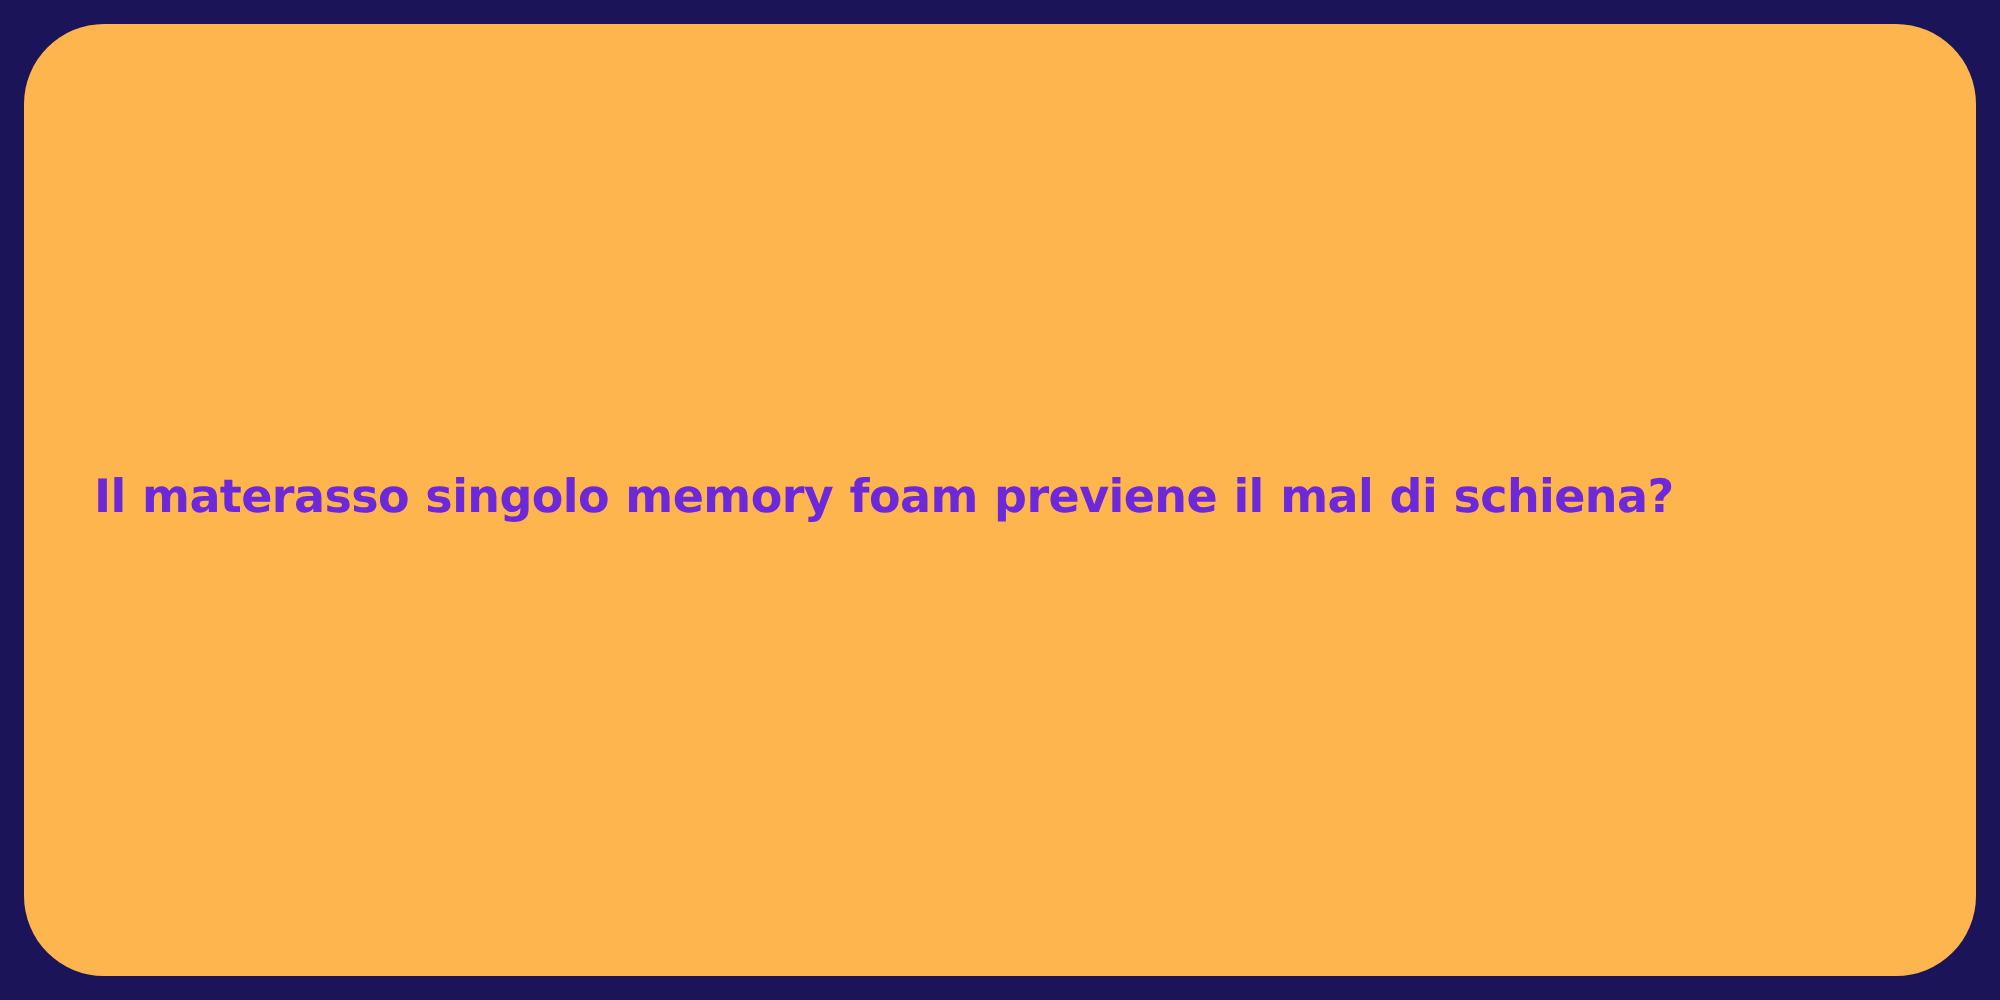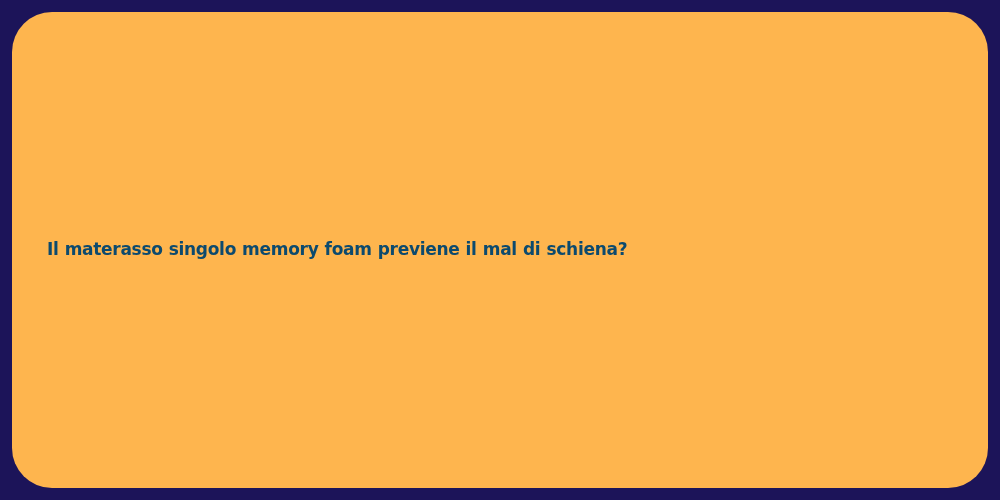--- a/index.html
+++ b/index.html
@@ -46,15 +46,15 @@
     letter-spacing: -0.3px;
     word-spacing: 0.5px;
     white-space: nowrap;
   }
 </style>
 </head>
 <body>
 
 <div id="card-frame" style="background: rgb(28, 20, 89);">
   <div id="card-panel" style="background: rgb(254, 181, 78);">
-    <h1 id="headline" style="color: #0c4a6e; font-size: 17px;">Il materasso singolo memory foam previene il mal di schiena?</h1>
+    <h1 id="headline" style="color: #6d28d9; font-size: 23px;">Il materasso singolo memory foam previene il mal di schiena?</h1>
   </div>
 </div>
 
 </body></html>

